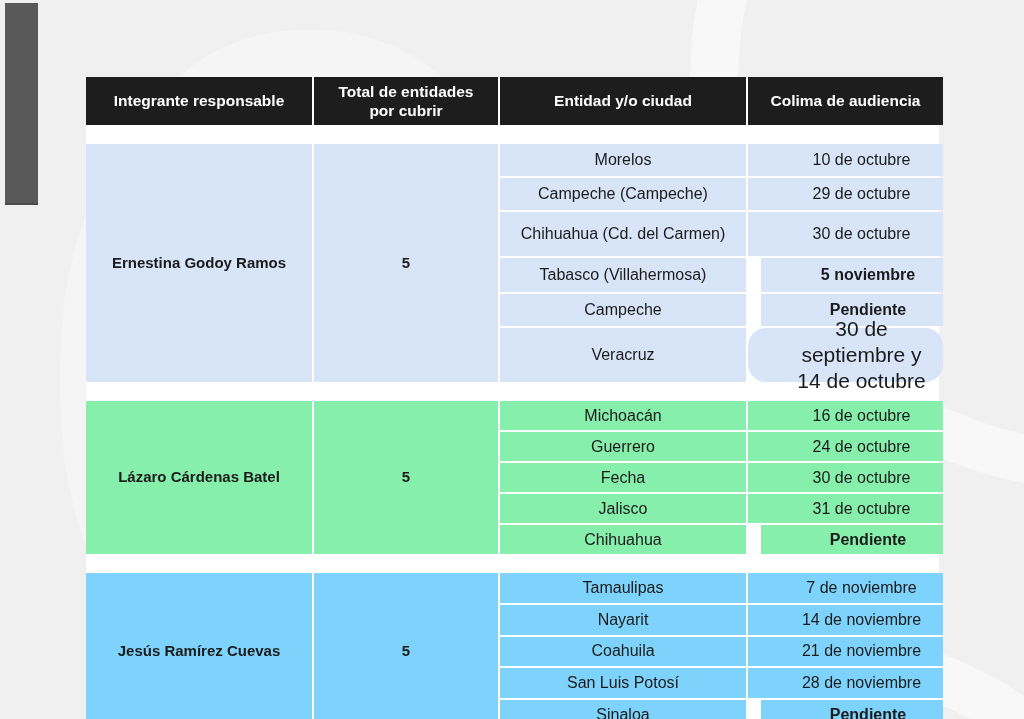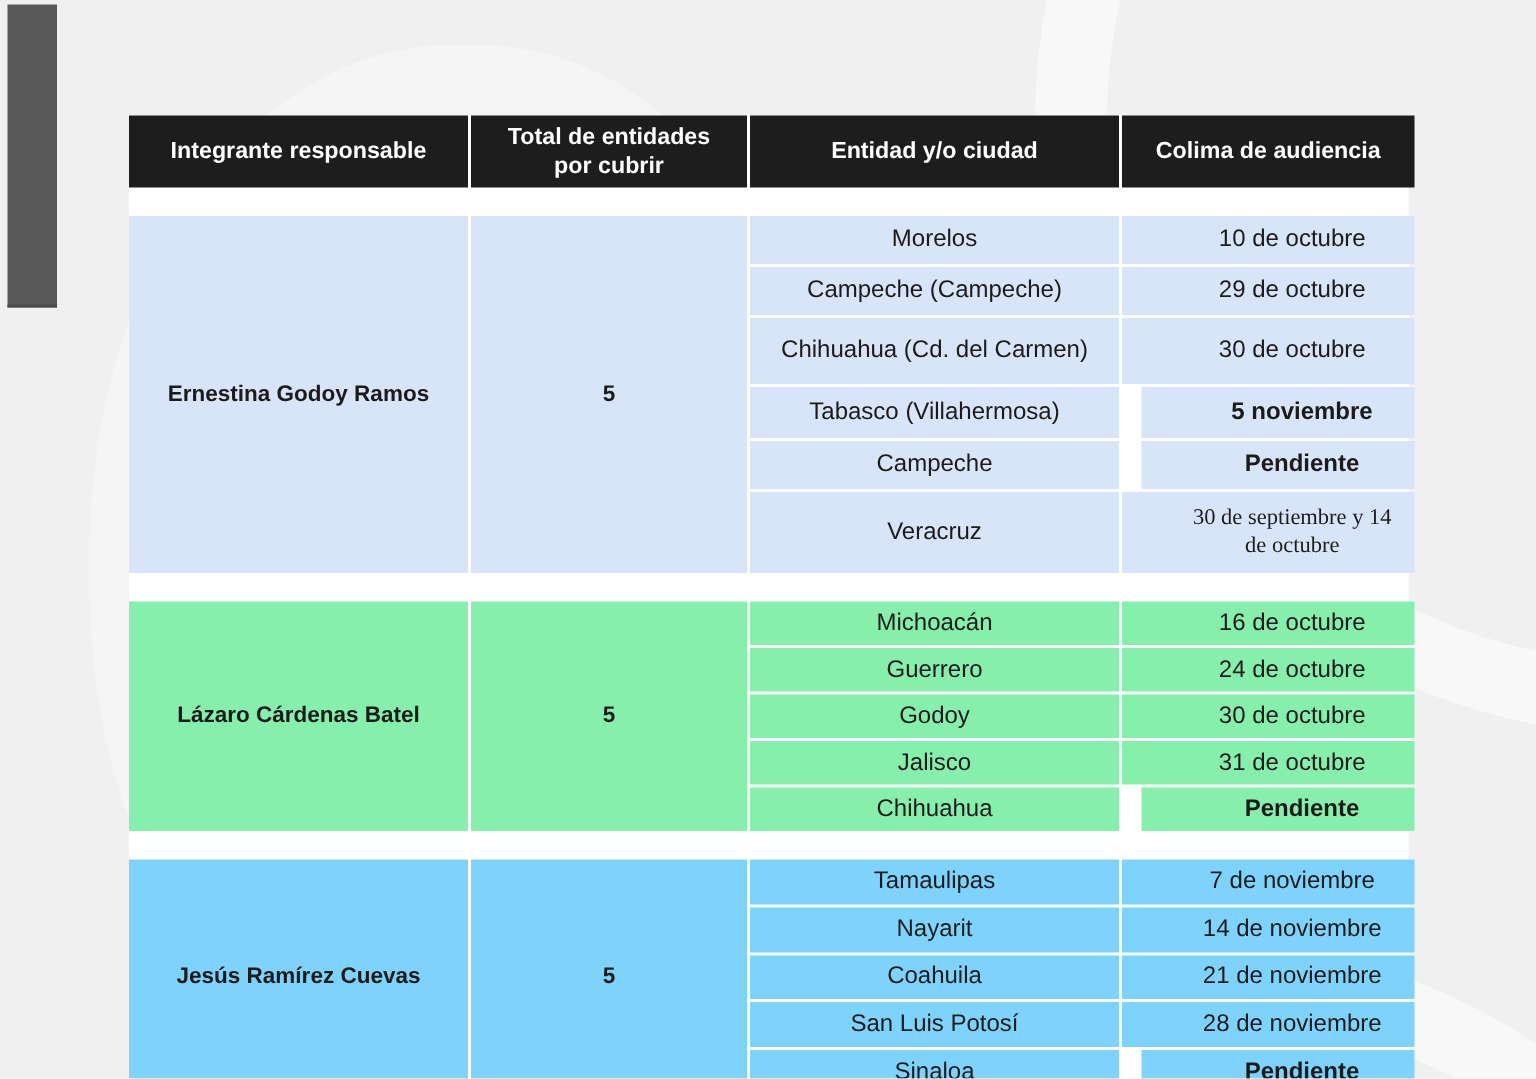--- a/index.html
+++ b/index.html
@@ -77,21 +77,21 @@
   .group-1 { grid-template-rows: repeat(5, 29px); }
   .group-2 { grid-template-rows: repeat(5, 29.8px); }
   .span-all { grid-column: 1; grid-row: 1 / -1; }
   .span-all-2 { grid-column: 2; grid-row: 1 / -1; }
   .c3 { grid-column: 3; }
   .c4 { grid-column: 4; padding-left: 40px; }
   .bg-blue   { background: #d8e4f8; }
   .bg-yellow { background: #86efac; }
   .bg-peach  { background: #7dd3fc; }
   .bold { font-weight: bold; margin-left: 13px; }
-  .lg { font-size: 15px; font-family: Liberation Serif, serif; }
+  .lg { font-size: 21px; font-family: Liberation Sans, sans-serif; border-radius: 18px; }
 </style>
 </head>
 <body>
 
 <div class="page">
   <div class="swirl swirl-1"></div>
   <div class="swirl swirl-2"></div>
   <div class="swirl swirl-3"></div>
   <div class="side-bar"></div>
 
@@ -123,21 +123,21 @@
     </div>
 
     <div class="grid group-1">
       <div class="cell name-cell span-all bg-yellow">Lázaro Cárdenas Batel</div>
       <div class="cell total-cell span-all-2 bg-yellow">5</div>
 
       <div class="cell c3 bg-yellow">Michoacán</div>
       <div class="cell c4 bg-yellow">16 de octubre</div>
       <div class="cell c3 bg-yellow">Guerrero</div>
       <div class="cell c4 bg-yellow">24 de octubre</div>
-      <div class="cell c3 bg-yellow">Godoy</div>
+      <div class="cell c3 bg-yellow">Fecha</div>
       <div class="cell c4 bg-yellow">30 de octubre</div>
       <div class="cell c3 bg-yellow">Jalisco</div>
       <div class="cell c4 bg-yellow">31 de octubre</div>
       <div class="cell c3 bg-yellow">Chihuahua</div>
       <div class="cell c4 bg-yellow bold">Pendiente</div>
     </div>
 
     <div class="grid group-2">
       <div class="cell name-cell span-all bg-peach">Jesús Ramírez Cuevas</div>
       <div class="cell total-cell span-all-2 bg-peach">5</div>

